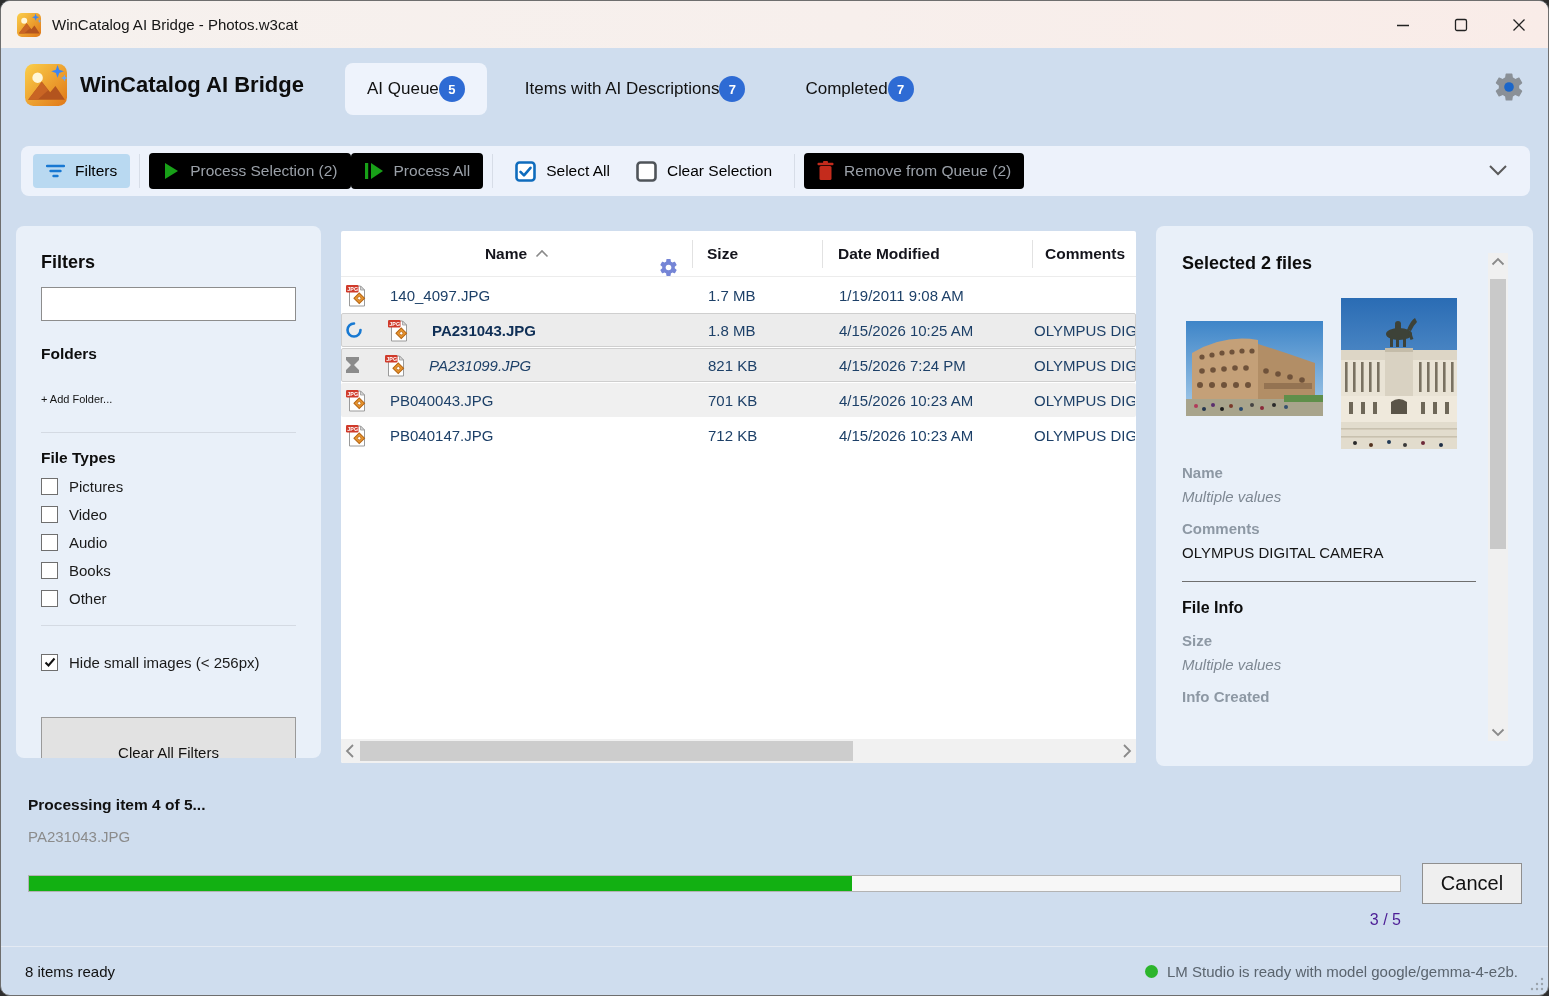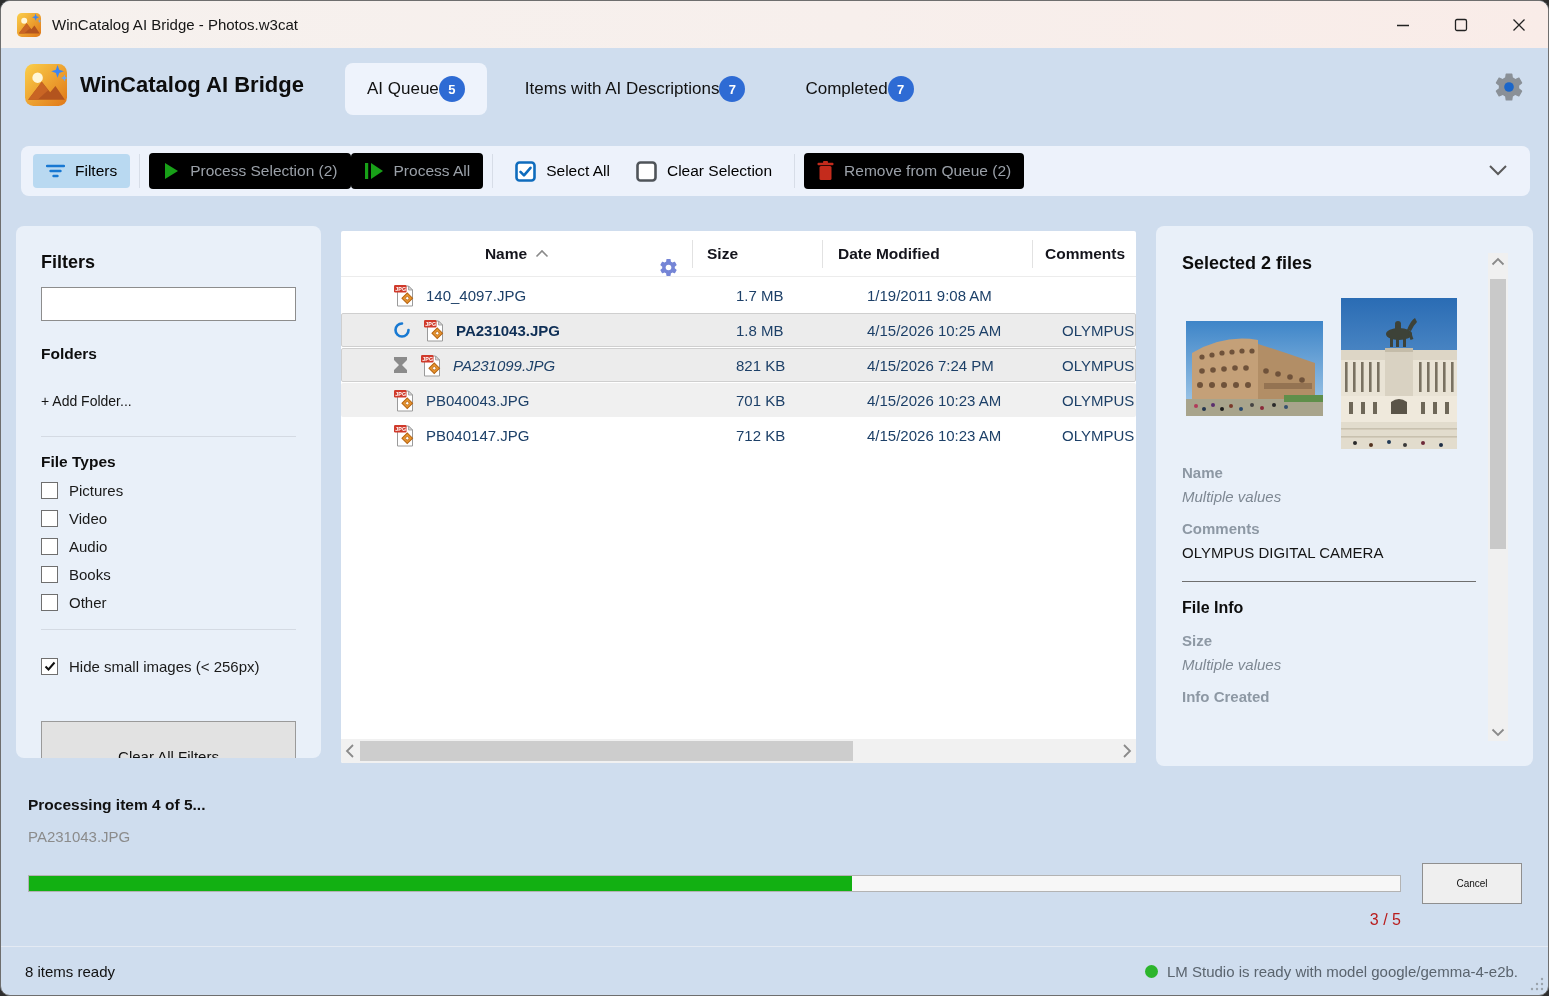--- a/index.html
+++ b/index.html
@@ -37,21 +37,21 @@
   .tbtn.plain{color:#000;}
   .tdiv{width:1px;height:34px;background:#d7dde7;margin:0 9px;}
   .tb-chevron{margin-left:auto;margin-right:10px;}
   
   .sidebar{position:absolute;left:15px;top:225px;width:305px;height:532px;background:#e9f0f9;
     border-radius:8px;overflow:hidden;padding:26px 25px 0 25px;font-size:15px;}
   .sb-title{font-size:18px;font-weight:bold;margin:0 0 14px 0;color:#0d0d0d;}
   .sb-input{width:100%;height:34px;border:1px solid #8d8d8d;background:#fff;font-size:15px;
     padding:0 8px;margin-bottom:24px;font-family:"Liberation Sans",sans-serif;}
   .sb-sub{font-size:15.5px;font-weight:bold;color:#0d0d0d;}
-  .sb-add{margin-top:30px;font-size:14px;color:#141414;}
+  .sb-add{margin-top:30px;font-size:11px;color:#141414;}
   .sb-div{border:none;border-top:1px solid #d4dae3;margin:27px 0 0 0;}
   .sb-filetypes{margin-top:16px;}
   .cbrow{display:flex;align-items:center;gap:11px;margin-top:11px;}
   .cb{width:17px;height:17px;background:#fff;border:1px solid #6f6f6f;flex:0 0 auto;
     display:flex;align-items:center;justify-content:center;}
   .sb-clear{margin-top:46px;width:100%;height:60px;background:#e2e2e2;border:1px solid #9a9a9a;
     font-size:15px;color:#111;font-family:"Liberation Sans",sans-serif;display:block;padding-top:12px;}
   
   .tablepanel{position:absolute;left:340px;top:230px;width:795px;height:532px;background:#fff;
     border-radius:2px;overflow:hidden;}
@@ -60,21 +60,21 @@
   .hc-name{width:352px;display:flex;align-items:center;justify-content:center;gap:8px;position:relative;}
   .hc-size{width:130px;padding-left:14px;}
   .hc-date{width:210px;padding-left:15px;}
   .hc-comments{flex:1;padding-left:12px;}
   .hgearcol{position:absolute;right:14px;top:12px;}
   .hsep{position:absolute;top:9px;width:1px;height:28px;background:#e2e2e2;}
   .trow{height:34px;margin:1px 0;display:flex;align-items:center;font-size:15px;color:#1d4068;
     border:1px solid transparent;border-radius:2px;}
   .trow.selected{background:#ececec;border-color:#cfcfcf;}
   .trow.alt{background:#f0f0f0;}
-  .c-name{width:352px;display:flex;align-items:center;gap:12px;padding-left:23px;overflow:hidden;margin-left:28px;}
+  .c-name{width:352px;display:flex;align-items:center;gap:24px;padding-left:3px;overflow:hidden;}
   .c-name .fname{white-space:nowrap;}
   .fname.bold{font-weight:bold;color:#0f2f56;}
   .fname.italic{font-style:italic;}
   .c-size{width:130px;padding-left:14px;white-space:nowrap;}
   .c-date{width:210px;padding-left:15px;white-space:nowrap;}
   .c-comments{flex:1;white-space:nowrap;overflow:hidden;}
   .hscroll{position:absolute;left:0;right:0;bottom:0;height:24px;background:#f1f1f1;
     display:flex;align-items:center;justify-content:space-between;padding:0 4px;}
   .hthumb{position:absolute;left:19px;top:2px;width:493px;height:20px;background:#cdcdcd;}
   
@@ -93,22 +93,22 @@
   .rp-scroll .up{position:absolute;top:4px;left:3px;}
   .rp-scroll .down{position:absolute;bottom:4px;left:3px;}
   .vthumb{position:absolute;left:2px;top:26px;width:16px;height:270px;background:#c9c9c9;}
   
   .prog-title{position:absolute;left:27px;top:795px;font-size:15.5px;font-weight:bold;color:#111;}
   .prog-file{position:absolute;left:27px;top:827px;font-size:15px;color:#8b8b8b;}
   .pbar{position:absolute;left:27px;top:874px;width:1373px;height:17px;background:#f7f7f7;
     border:1px solid #b3b3b3;}
   .pfill{height:100%;background:#12b012;}
   .cancelbtn{position:absolute;left:1421px;top:862px;width:100px;height:41px;background:#efefef;
-    border:1px solid #8f8f8f;font-size:10px;color:#111;font-family:"Liberation Sans",sans-serif;}
-  .counter{position:absolute;left:27px;top:910px;width:1373px;text-align:right;color:#b91c1c;font-size:16px;}
+    border:1px solid #8f8f8f;font-size:20px;color:#111;font-family:"Liberation Sans",sans-serif;}
+  .counter{position:absolute;left:27px;top:910px;width:1373px;text-align:right;color:#4c1d95;font-size:16px;}
   
   .statusbar{position:absolute;left:0;right:0;bottom:0;height:49px;border-top:1px solid #e4eaf3;
     display:flex;align-items:center;padding:0 24px;font-size:15px;}
   .sb-left{color:#111;}
   .sb-right{margin-left:auto;display:flex;align-items:center;gap:9px;color:#5a646e;margin-right:6px;}
   .greendot{width:13px;height:13px;border-radius:50%;background:#2cb52c;}
   .grip{position:absolute;right:3px;bottom:3px;}
 </style>
 </head>
 <body>

